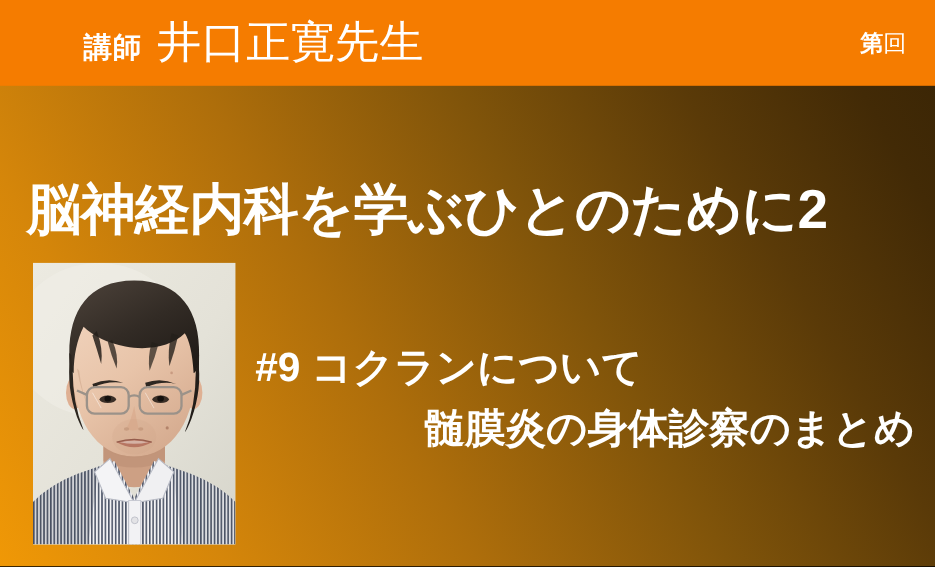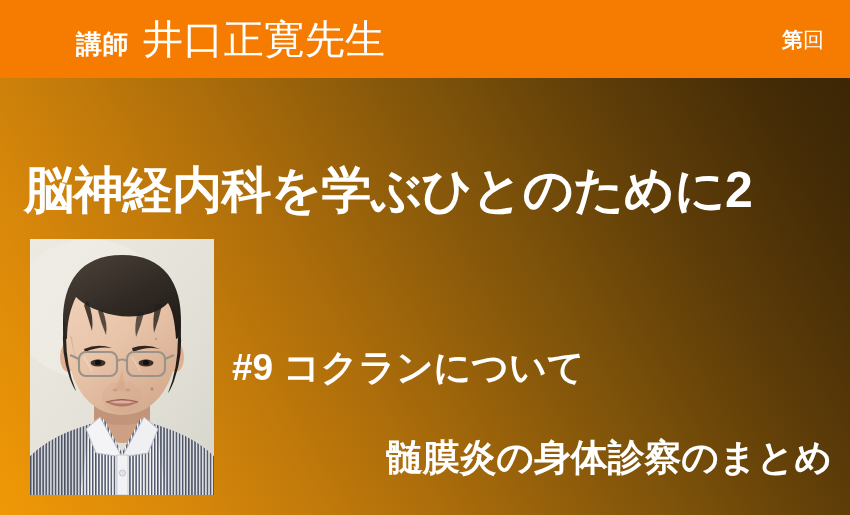--- a/index.html
+++ b/index.html
@@ -118,21 +118,21 @@
     left: 232px;
     top: 306px;
     width: 600px;
     color: #ffffff;
     font-size: 37px;
     font-weight: 700;
     line-height: 1.52;
     letter-spacing: -0.005em;
     white-space: nowrap;
   }
-  #subtitle .line { display: block; margin-top: 34px; }
+  #subtitle .line { display: block; }
   #subtitle .line-2 { margin-left: -2px; text-align: right; }
 </style>
 </head>
 <body>
 
 <div id="card">
 
   <div id="header-bar">
 
     <div id="instructor-block">

